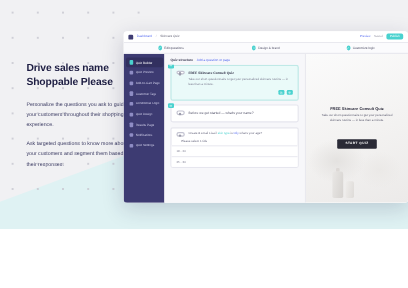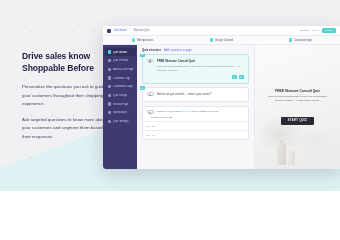--- a/index.html
+++ b/index.html
@@ -207,22 +207,22 @@
 <body>
 
 <div class="bg-wrap">
   <div class="bg-cyan"></div>
   <div class="bg-gray"></div>
   <div class="bg-dots"></div>
 </div>
 
 <div class="copy">
   <h1>
-    <span>Drive sales know</span><br>
-    <span>Shoppable Before</span>
+    <span>Drive sales name</span><br>
+    <span>Shoppable Please</span>
   </h1>
   <p>Personalize the questions you ask to guide your customers throughout their shopping experience.</p>
   <p>Ask targeted questions to know more about your customers and segment them based on their responses.</p>
 </div>
 
 <div class="app">
 
   <div class="topbar">
     <span class="tb-logo"></span>
     <span class="tb-crumb">Dashboard</span>

